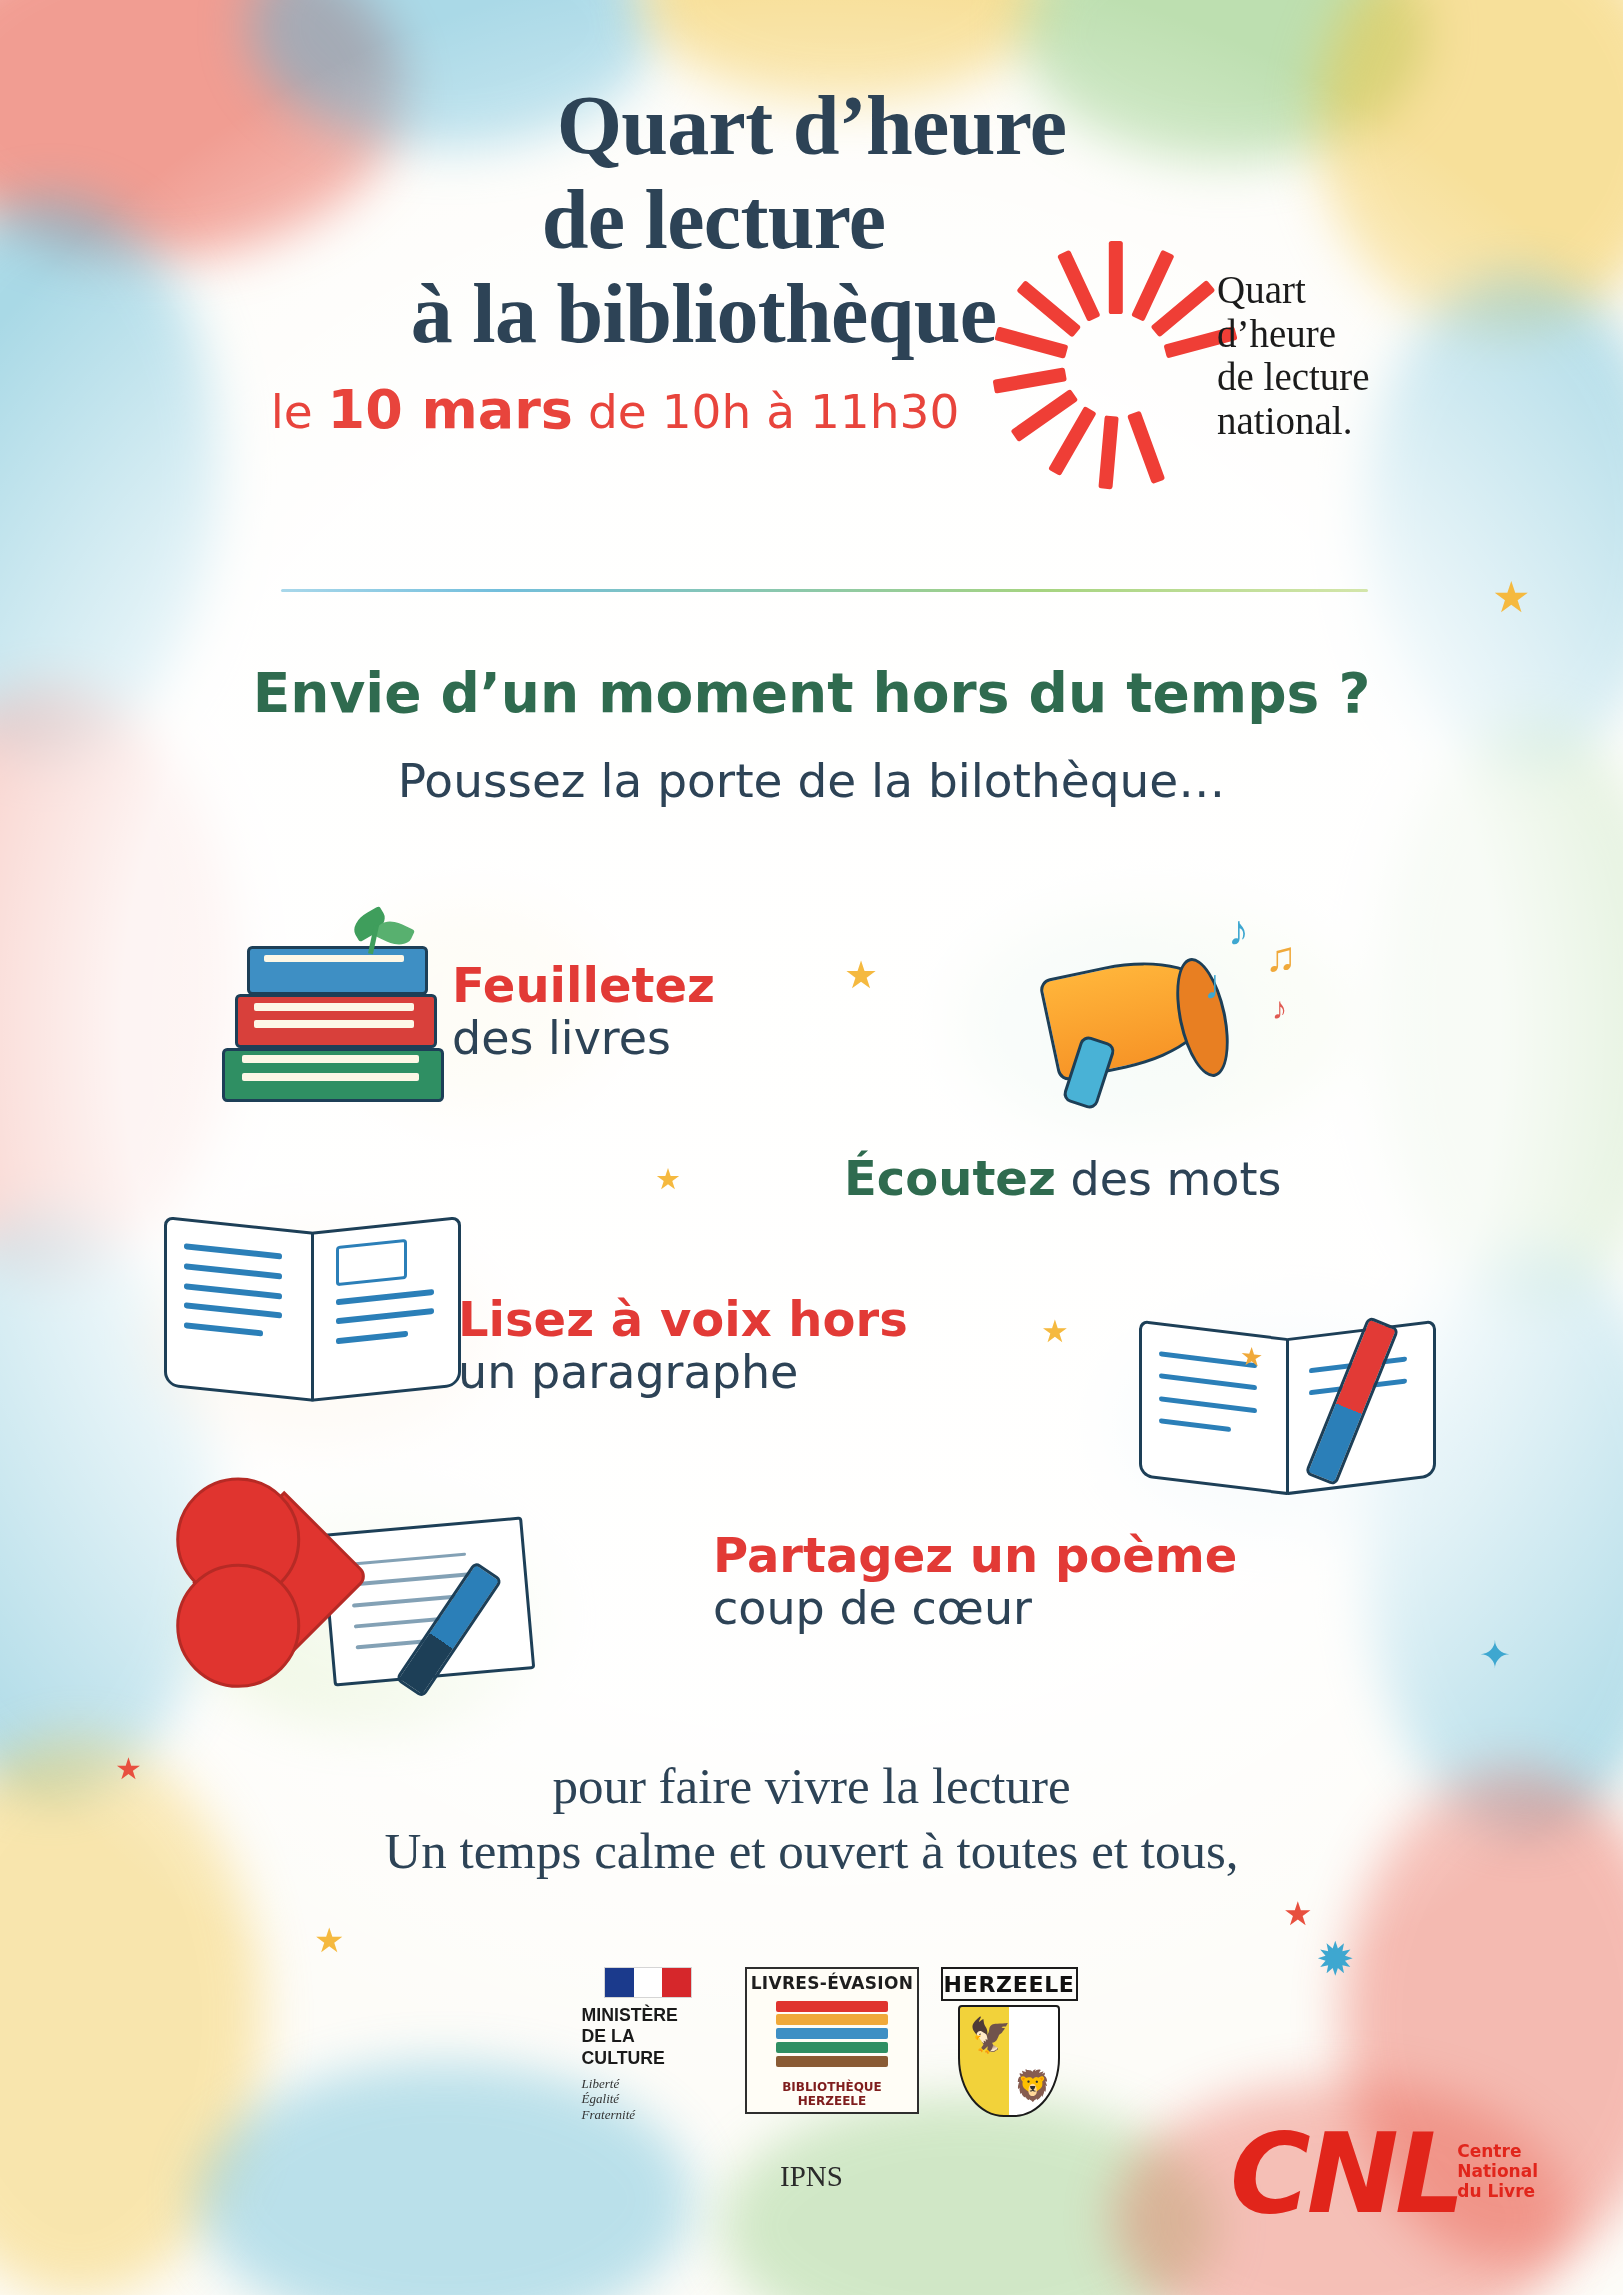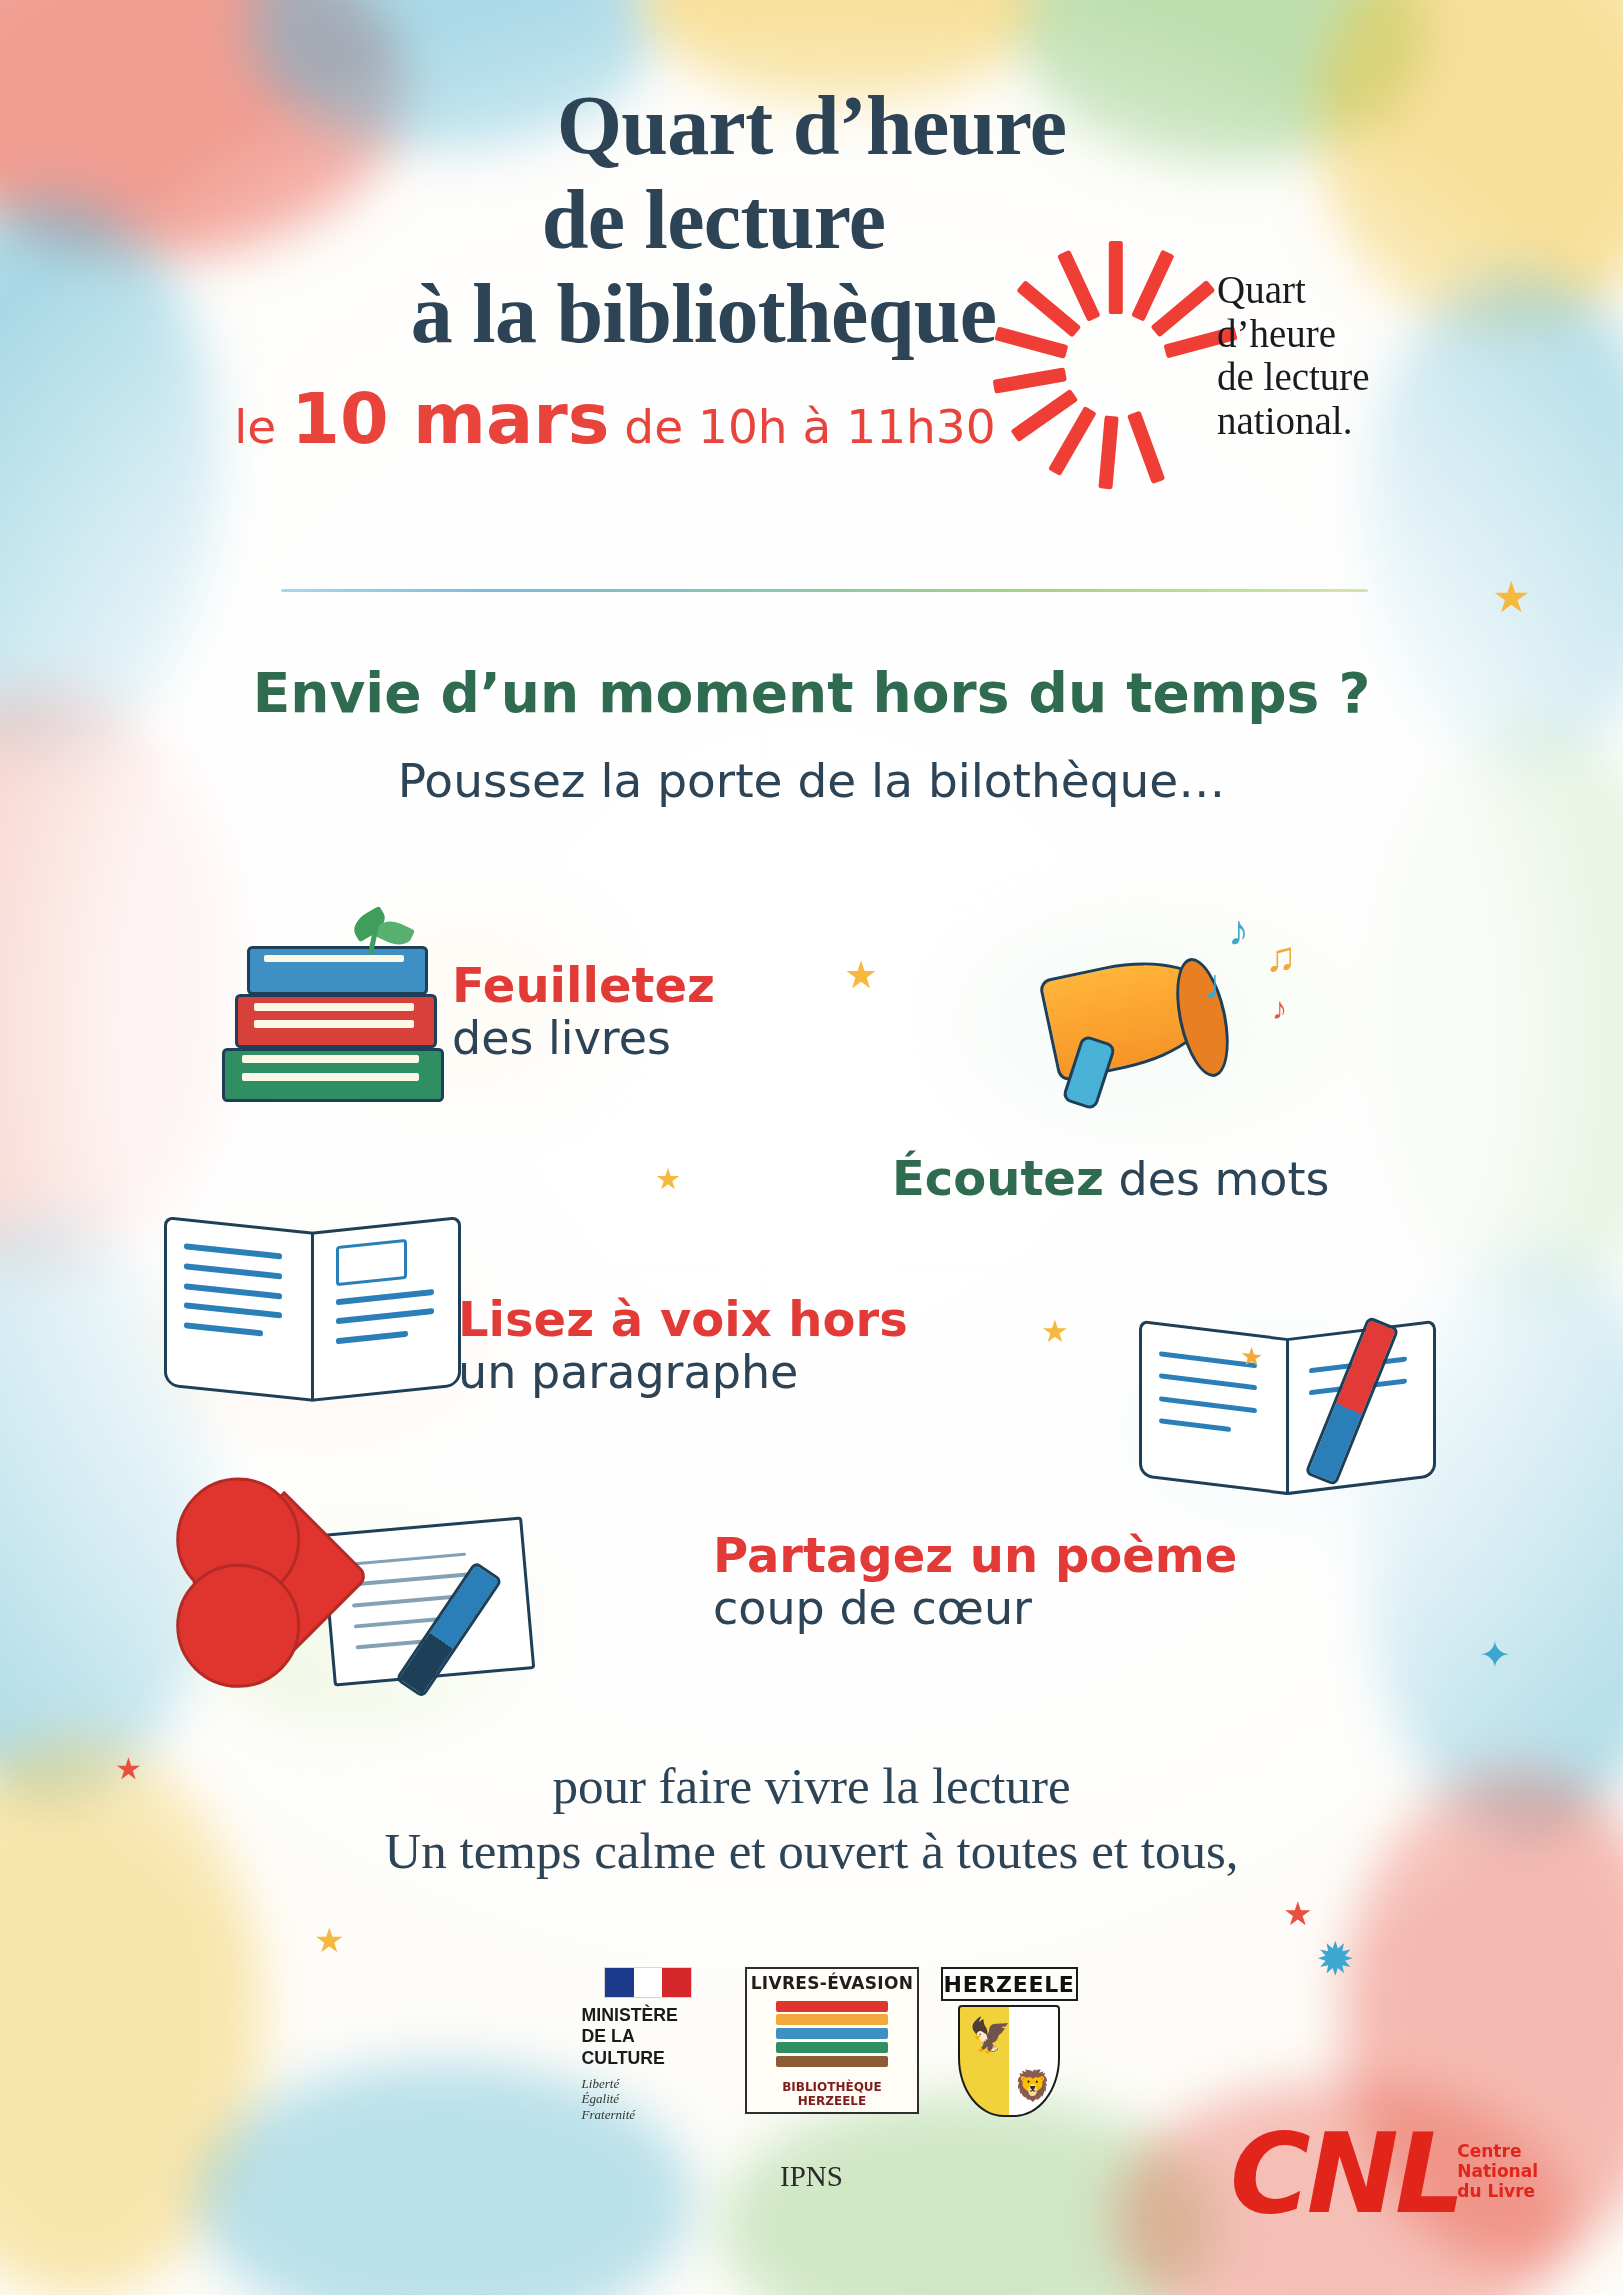--- a/index.html
+++ b/index.html
@@ -68,21 +68,21 @@
   .date-line {
     margin-top: 17px;
     padding-right: 393px;
     font-family: "DejaVu Sans", sans-serif;
     color: #e8443c;
     font-size: 47px;
     font-weight: normal;
   }
   .date-line .strong {
     font-weight: bold;
-    font-size: 70px;
+    font-size: 54px;
   }
 
   
   .qhl-logo {
     position: absolute;
     left: 1021px;
     top: 216px;
     width: 190px;
     height: 196px;
   }
@@ -149,21 +149,21 @@
     font-family: "DejaVu Sans", sans-serif;
     font-size: 46px;
     line-height: 1.15;
     color: #2d4356;
   }
   .red { color: #e23a36; margin-top: 30px; }
   .green { color: #2f6b4f; }
 
   .act-feuilletez { left: 452px; top: 929px; }
   .act-ecoutez    { left: 844px; top: 1152px; }
-  .act-ecoutez .big { display:inline;margin-left:48px; }
+  .act-ecoutez .big { display:inline; }
   .act-ecoutez .sub { display:inline; }
   .act-lisez      { left: 458px; top: 1263px; }
   .act-partagez   { left: 713px; top: 1499px; }
 
   
   .closing {
     position: absolute;
     left: 0; top: 1754px; width: 1623px;
     text-align: center;
     font-family: "Liberation Serif", serif;

